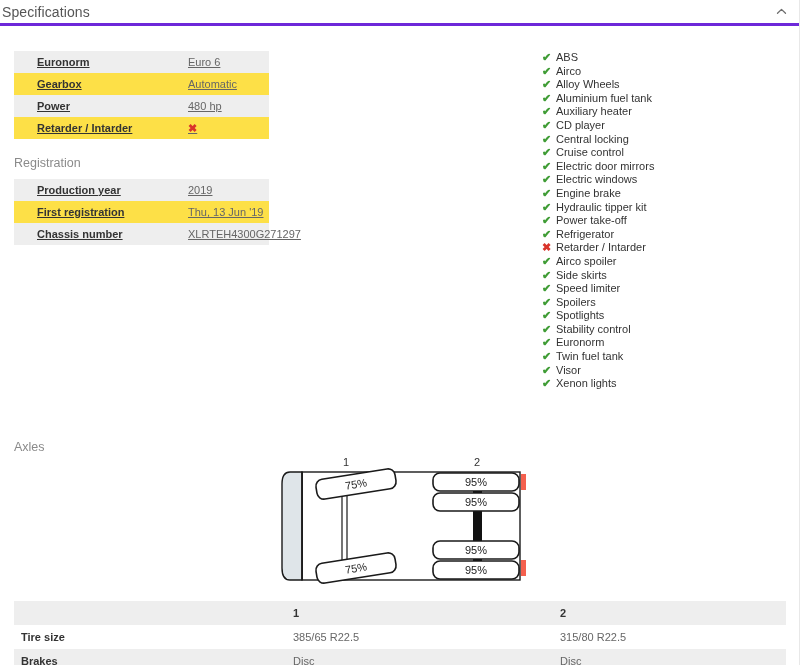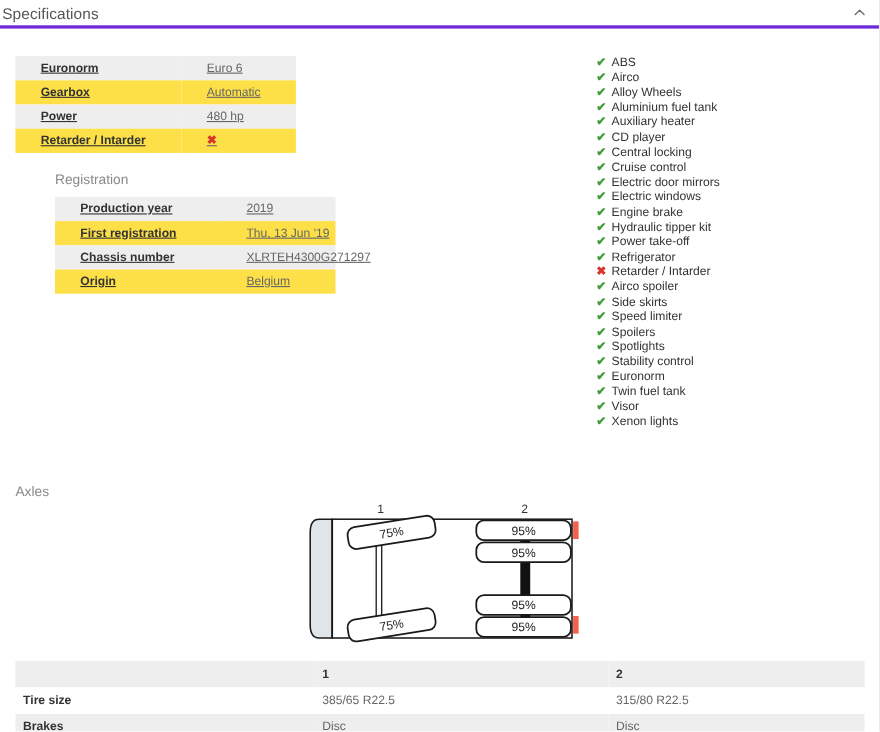--- a/index.html
+++ b/index.html
@@ -85,21 +85,21 @@
   .spec-table td.v {
     color: #666666;
     font-weight: 400;
   }
   .xmark {
     color: #d9342b;
     font-size: 11px;
     font-weight: bold;
     line-height: 11px;
   }
-  .reg-block { margin-top: 17px; margin-left: 36px; }
+  .reg-block { margin-top: 17px; }
 
   
   .options-col {
     position: absolute;
     left: 542px;
     top: 16px;
     width: 250px;
   }
   .opt-list {
     list-style: none;
@@ -227,24 +227,20 @@
             <td class="k">Production year</td>
             <td class="v">2019</td>
           </tr>
           <tr class="even">
             <td class="k">First registration</td>
             <td class="v">Thu, 13 Jun '19</td>
           </tr>
           <tr class="odd">
             <td class="k">Chassis number</td>
             <td class="v">XLRTEH4300G271297</td>
-          </tr>
-          <tr class="even">
-            <td class="k">Origin</td>
-            <td class="v">Belgium</td>
           </tr>
         </tbody>
       </table>
     </div>
 
   </div>
 
   <div class="options-col">
     <ul class="opt-list" id="opt-list">
         <li class="opt-item">

